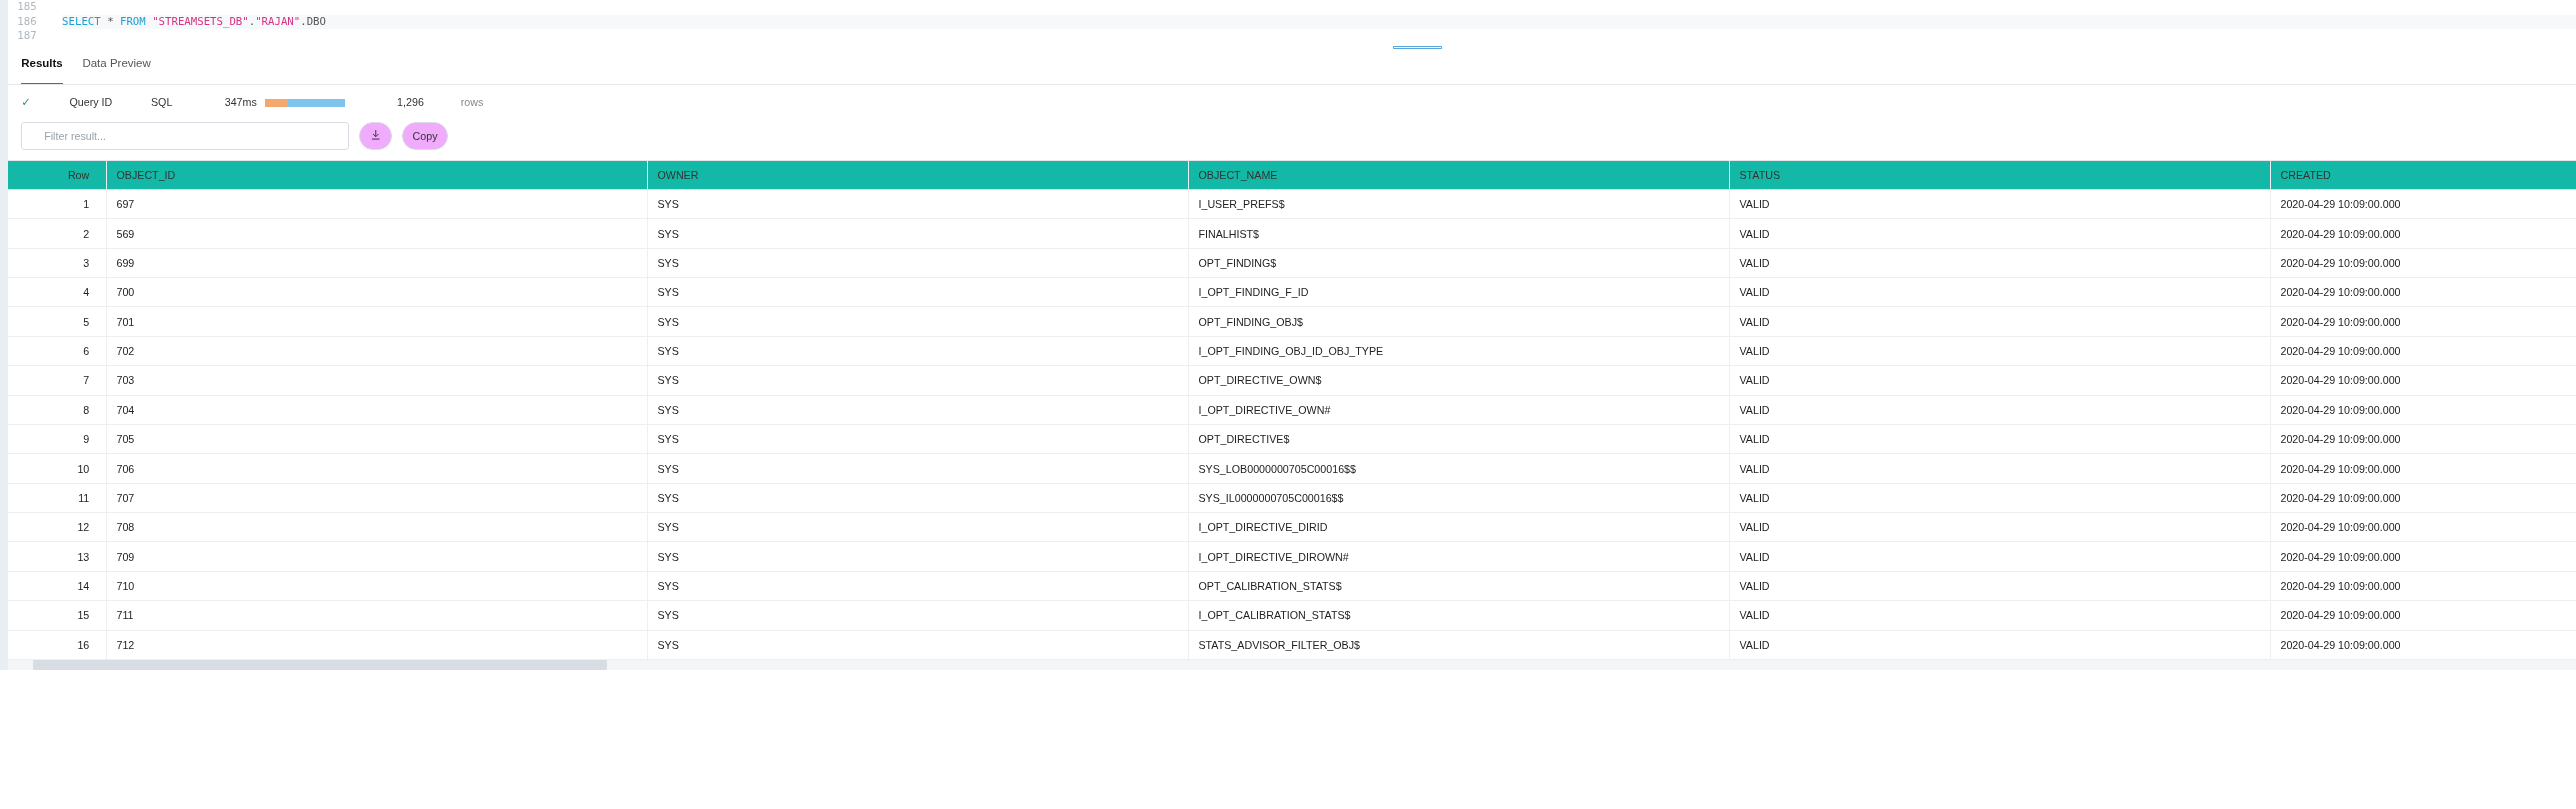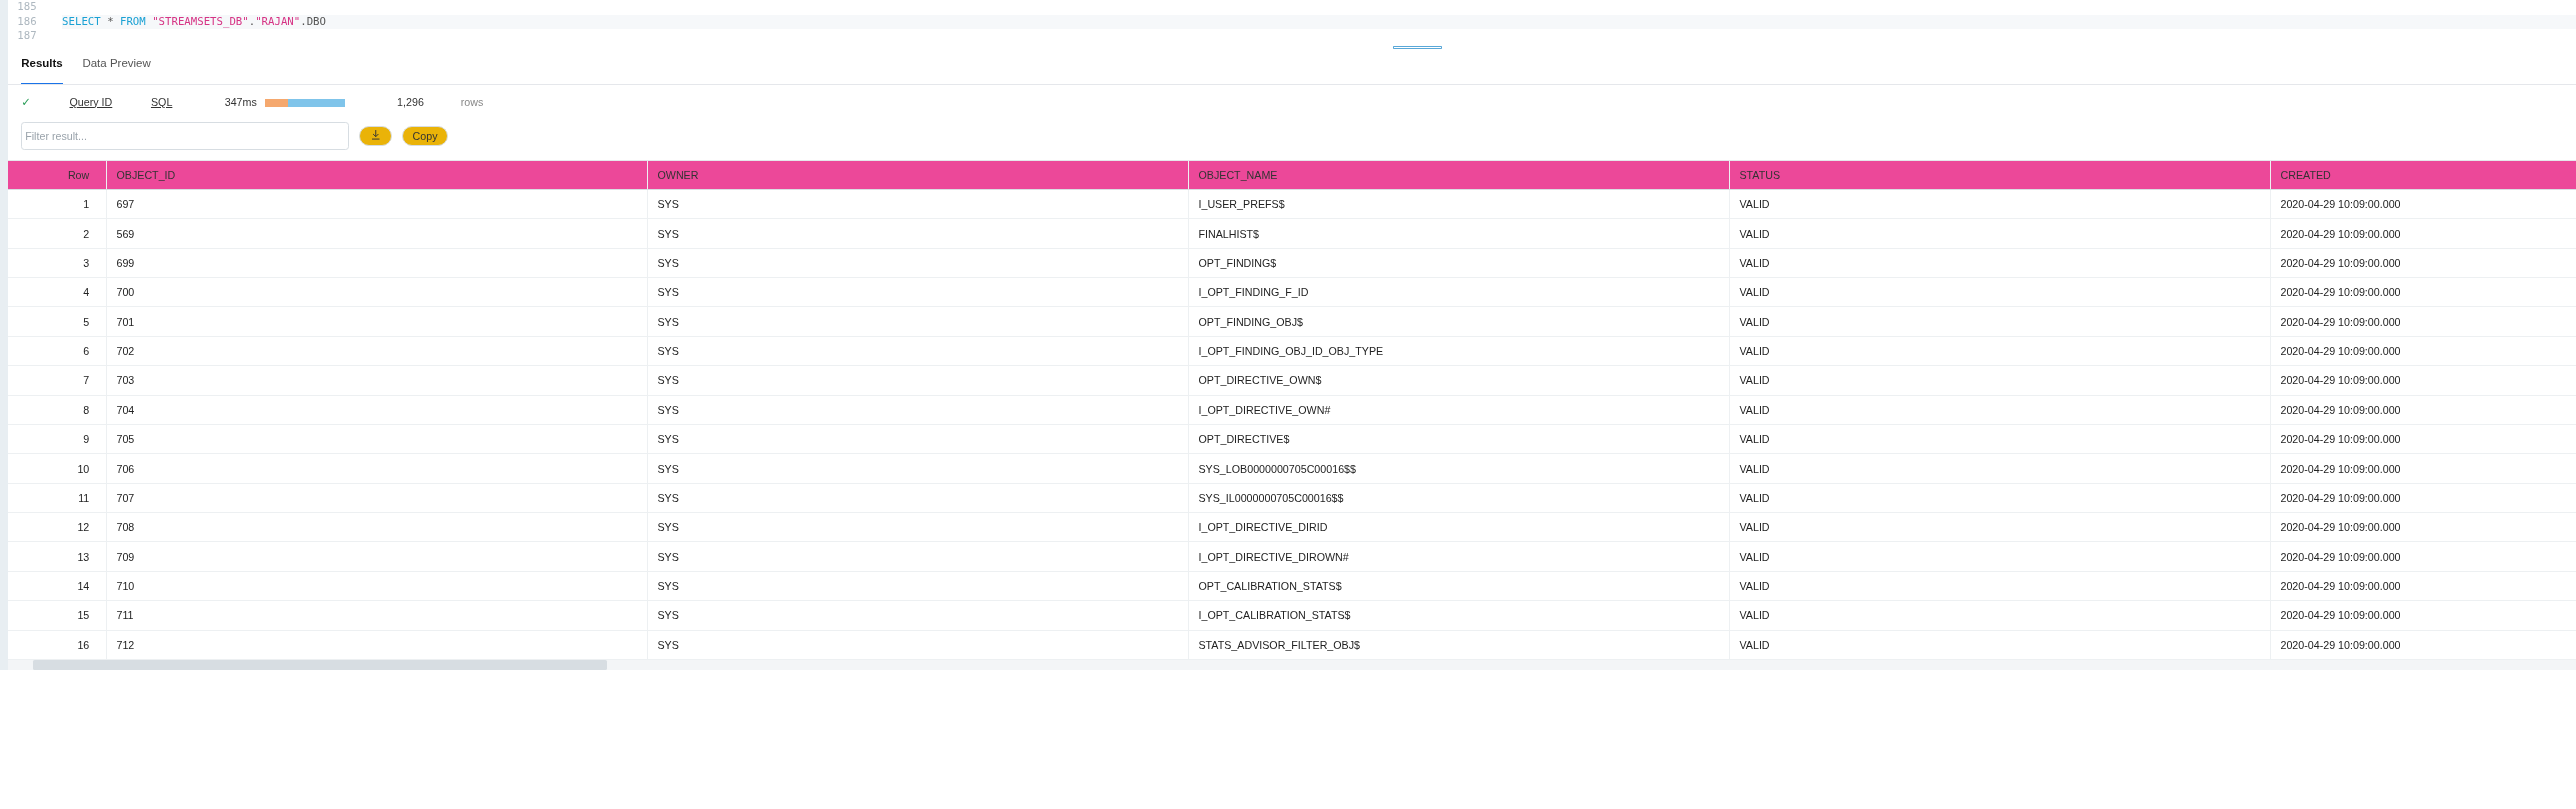--- a/index.html
+++ b/index.html
@@ -69,21 +69,21 @@
 .divider { height: 0.8px; background: #e5e7eb; }
 .status-row {
   display: flex;
   align-items: center;
   gap: 14.7px;
   padding: 9.8px 13px;
   font-size: 10.7px;
   color: #333;
 }
 .check { color: #2e9f5b; font-size: 11.5px; }
-.link { text-decoration: underline; cursor: pointer; padding-left: 24px; }
+.link { cursor: pointer; padding-left: 24px; }
 .stat-gap { width: 23px; }
 .timing-bar {
   display: inline-flex;
   height: 8.2px;
   vertical-align: middle;
   margin-left: 4.9px;
 }
 .timing-bar span { display:inline-block; height:8.2px; }
 .t-orange { background:#f5a86e; width:23px; }
 .t-blue   { background:#7fc4ea; width:57px; }
@@ -92,29 +92,29 @@
   display: flex;
   align-items: center;
   gap: 9.8px;
   padding: 3.3px 13px 9.8px 13px;
 }
 .filter-input {
   width: 328px;
   height: 28px;
   border: 0.8px solid #d7dde2;
   border-radius: 3.3px;
-  padding: 0 3px;
+  padding: 0 22px;
   font-size: 10.7px;
   color: #333;
 }
 .filter-input::placeholder { color: #9aa3ab; }
 .iconbtn, .copybtn {
-  height: 20px;
+  height: 28px;
   border: 0.8px solid #d7dde2;
-  background: #eab308;
+  background: #f0abfc;
   border-radius: 14px;
   padding: 0 9.8px;
   font-size: 10.7px;
   cursor: pointer;
   display: inline-flex;
   align-items: center;
   justify-content: center;
   color: #333;
 }
 .iconbtn { width: 33px; }
@@ -124,21 +124,21 @@
 th, td {
   text-align: left;
   padding: 8.2px 9.8px;
   font-size: 10.7px;
   border-bottom: 0.8px solid #edf0f2;
   border-right: 0.8px solid #edf0f2;
   white-space: nowrap;
   overflow: hidden;
 }
 th {
-  background: #ec4899;
+  background: #14b8a6;
   color: #333;
   font-weight: 400;
   border-bottom: 0.8px solid #d9dee2;
 }
 .col-row { width: 98px; text-align: right; padding-right: 16.4px; color:#333; }
 .col-id  { width: 541px; }
 .col-own { width: 541px; }
 .col-nam { width: 541px; }
 .col-sta { width: 541px; }
 .col-cre { width: 315px; }

